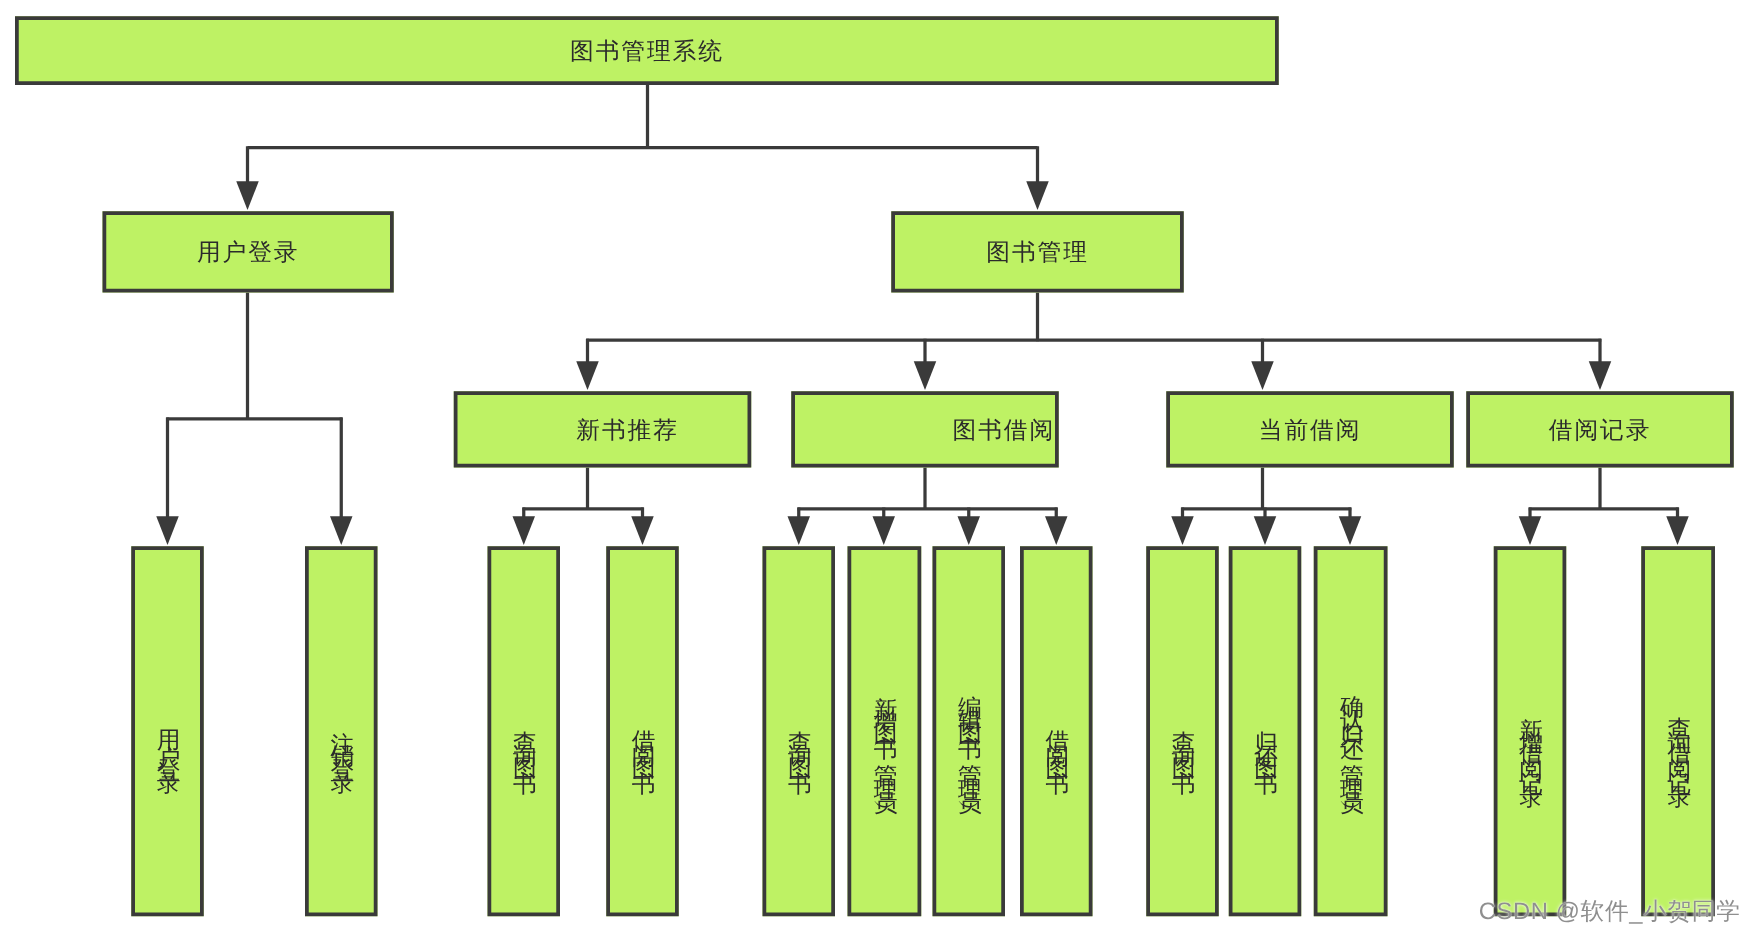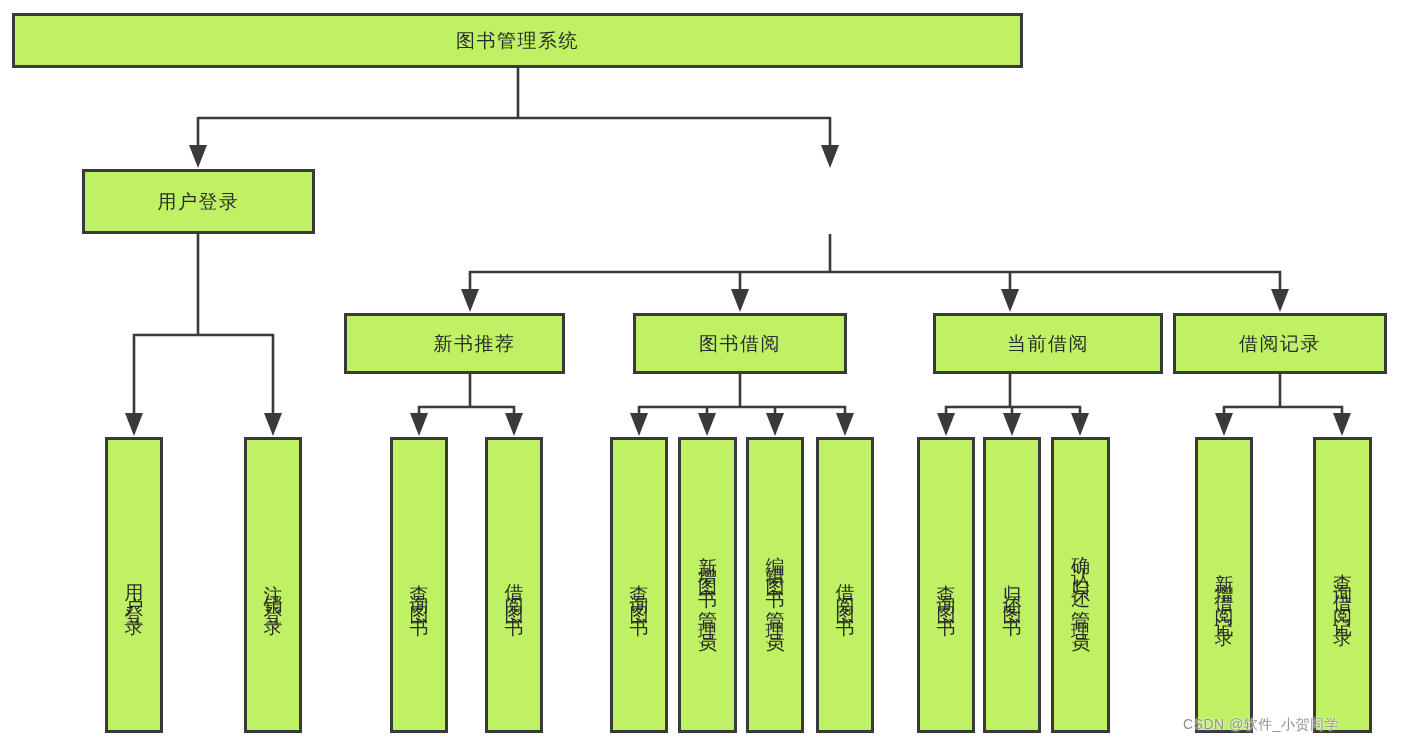--- a/index.html
+++ b/index.html
@@ -56,21 +56,21 @@
     line-height: 1.15;
     letter-spacing: 11px;
     padding-top: 11px; 
     white-space: nowrap;
   }
   .watermark {
     position: absolute;
     left: 1183px;
     top: 716px;
     z-index: 5;
-    font-size: 14px;
+    font-size: 19px;
     letter-spacing: 0.5px;
     color: var(--watermark);
     text-shadow: 0 0 3px rgba(255,255,255,0.95), 0 0 1px rgba(255,255,255,0.85);
     white-space: nowrap;
   }
 </style>
 </head>
 <body>
 
 <div class="canvas">
@@ -137,25 +137,28 @@
     <polygon points="1333,413 1351,413 1342,436"></polygon>
   </svg>
 
   <div class="node hbox" style="left:12px; top:13px; width:1011px; height:55px;">
     <span class="label">图书管理系统</span>
   </div>
 
   <div class="node hbox" style="left:82px; top:169px; width:233px; height:65px;">
     <span class="label">用户登录</span>
   </div>
-
-  <div class="node hbox" style="left:344px; top:313px; width:221px; height:61px;padding-left:40px;">
+  <div class="node hbox" style="left:713px; top:169px; width:234px; height:65px;">
+    <span class="label">图书管理</span>
+  </div>
+
+  <div class="node hbox" style="left:363px; top:313px; width:238px; height:61px;padding-left:40px;">
     <span class="label">新书推荐</span>
   </div>
-  <div class="node hbox" style="left:633px; top:313px; width:214px; height:61px;">
+  <div class="node hbox" style="left:633px; top:313px; width:214px; height:61px;justify-content:flex-end;">
     <span class="label">图书借阅</span>
   </div>
   <div class="node hbox" style="left:903px; top:313px; width:230px; height:61px;margin-left:30px;">
     <span class="label">当前借阅</span>
   </div>
   <div class="node hbox" style="left:1173px; top:313px; width:214px; height:61px;align-items:center;">
     <span class="label">借阅记录</span>
   </div>
 
   <div class="node vbox" style="left:105px; top:437px; width:58px; height:296px;">

